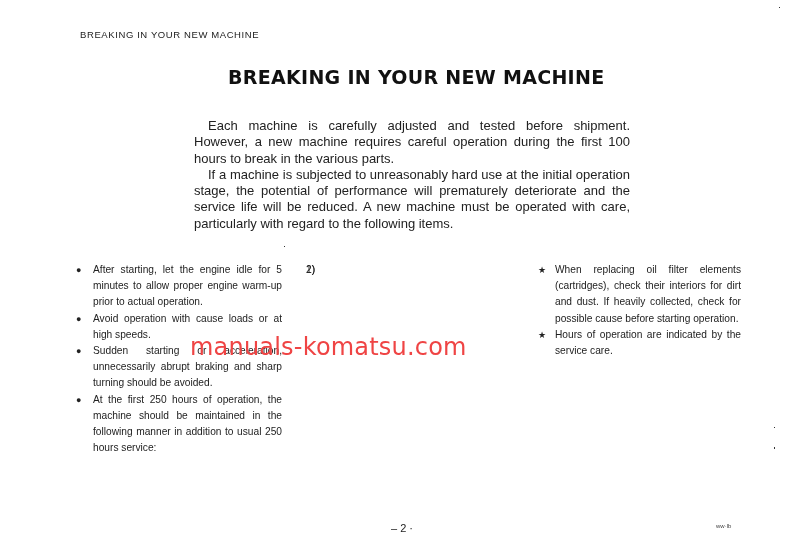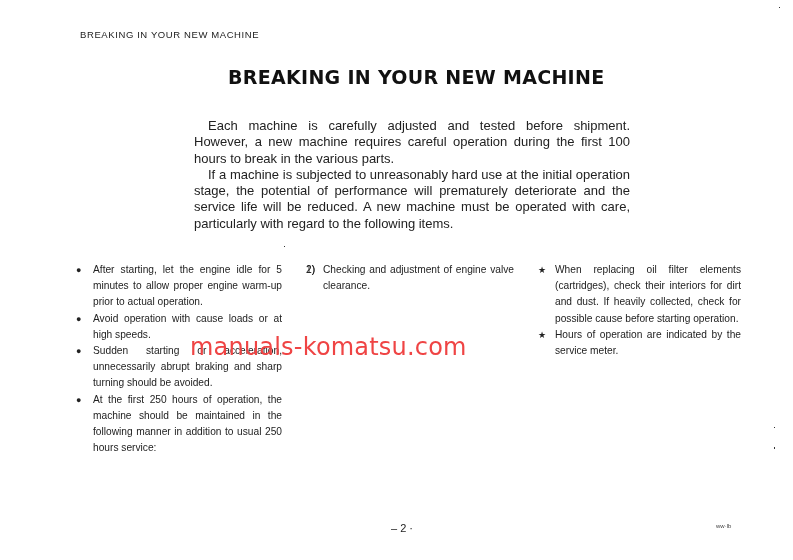--- a/index.html
+++ b/index.html
@@ -57,32 +57,31 @@
     <span>At the first 250 hours of operation, the machine should be maintained in the following manner in addition to usual 250 hours service:</span>
   </div>
 </div>
 
 <div class="col col2">
   <div class="item">
     <span class="num">1)</span>
   </div>
   <div class="item">
     <span class="num">2)</span>
-    <span>Checking and adjustment of engine valve clearance.</span>
   </div>
 </div>
 
 <div class="col col3">
   <div class="item">
     <span class="marker">★</span>
     <span>When replacing oil filter elements (cartridges), check their interiors for dirt and dust. If heavily collected, check for possible cause before starting operation.</span>
   </div>
   <div class="item">
     <span class="marker">★</span>
-    <span>Hours of operation are indicated by the service meter.</span>
+    <span>Hours of operation are indicated by the service care.</span>
   </div>
 </div>
 
 <div class="watermark">manuals-komatsu.com</div>
 
 <div class="page-num">– 2 ·</div>
 <div class="doc-code">ww·lb</div>
 
 <div class="speck" style="left:284px;top:246px;"></div>
 <div class="speck" style="left:774px;top:427px;"></div>

